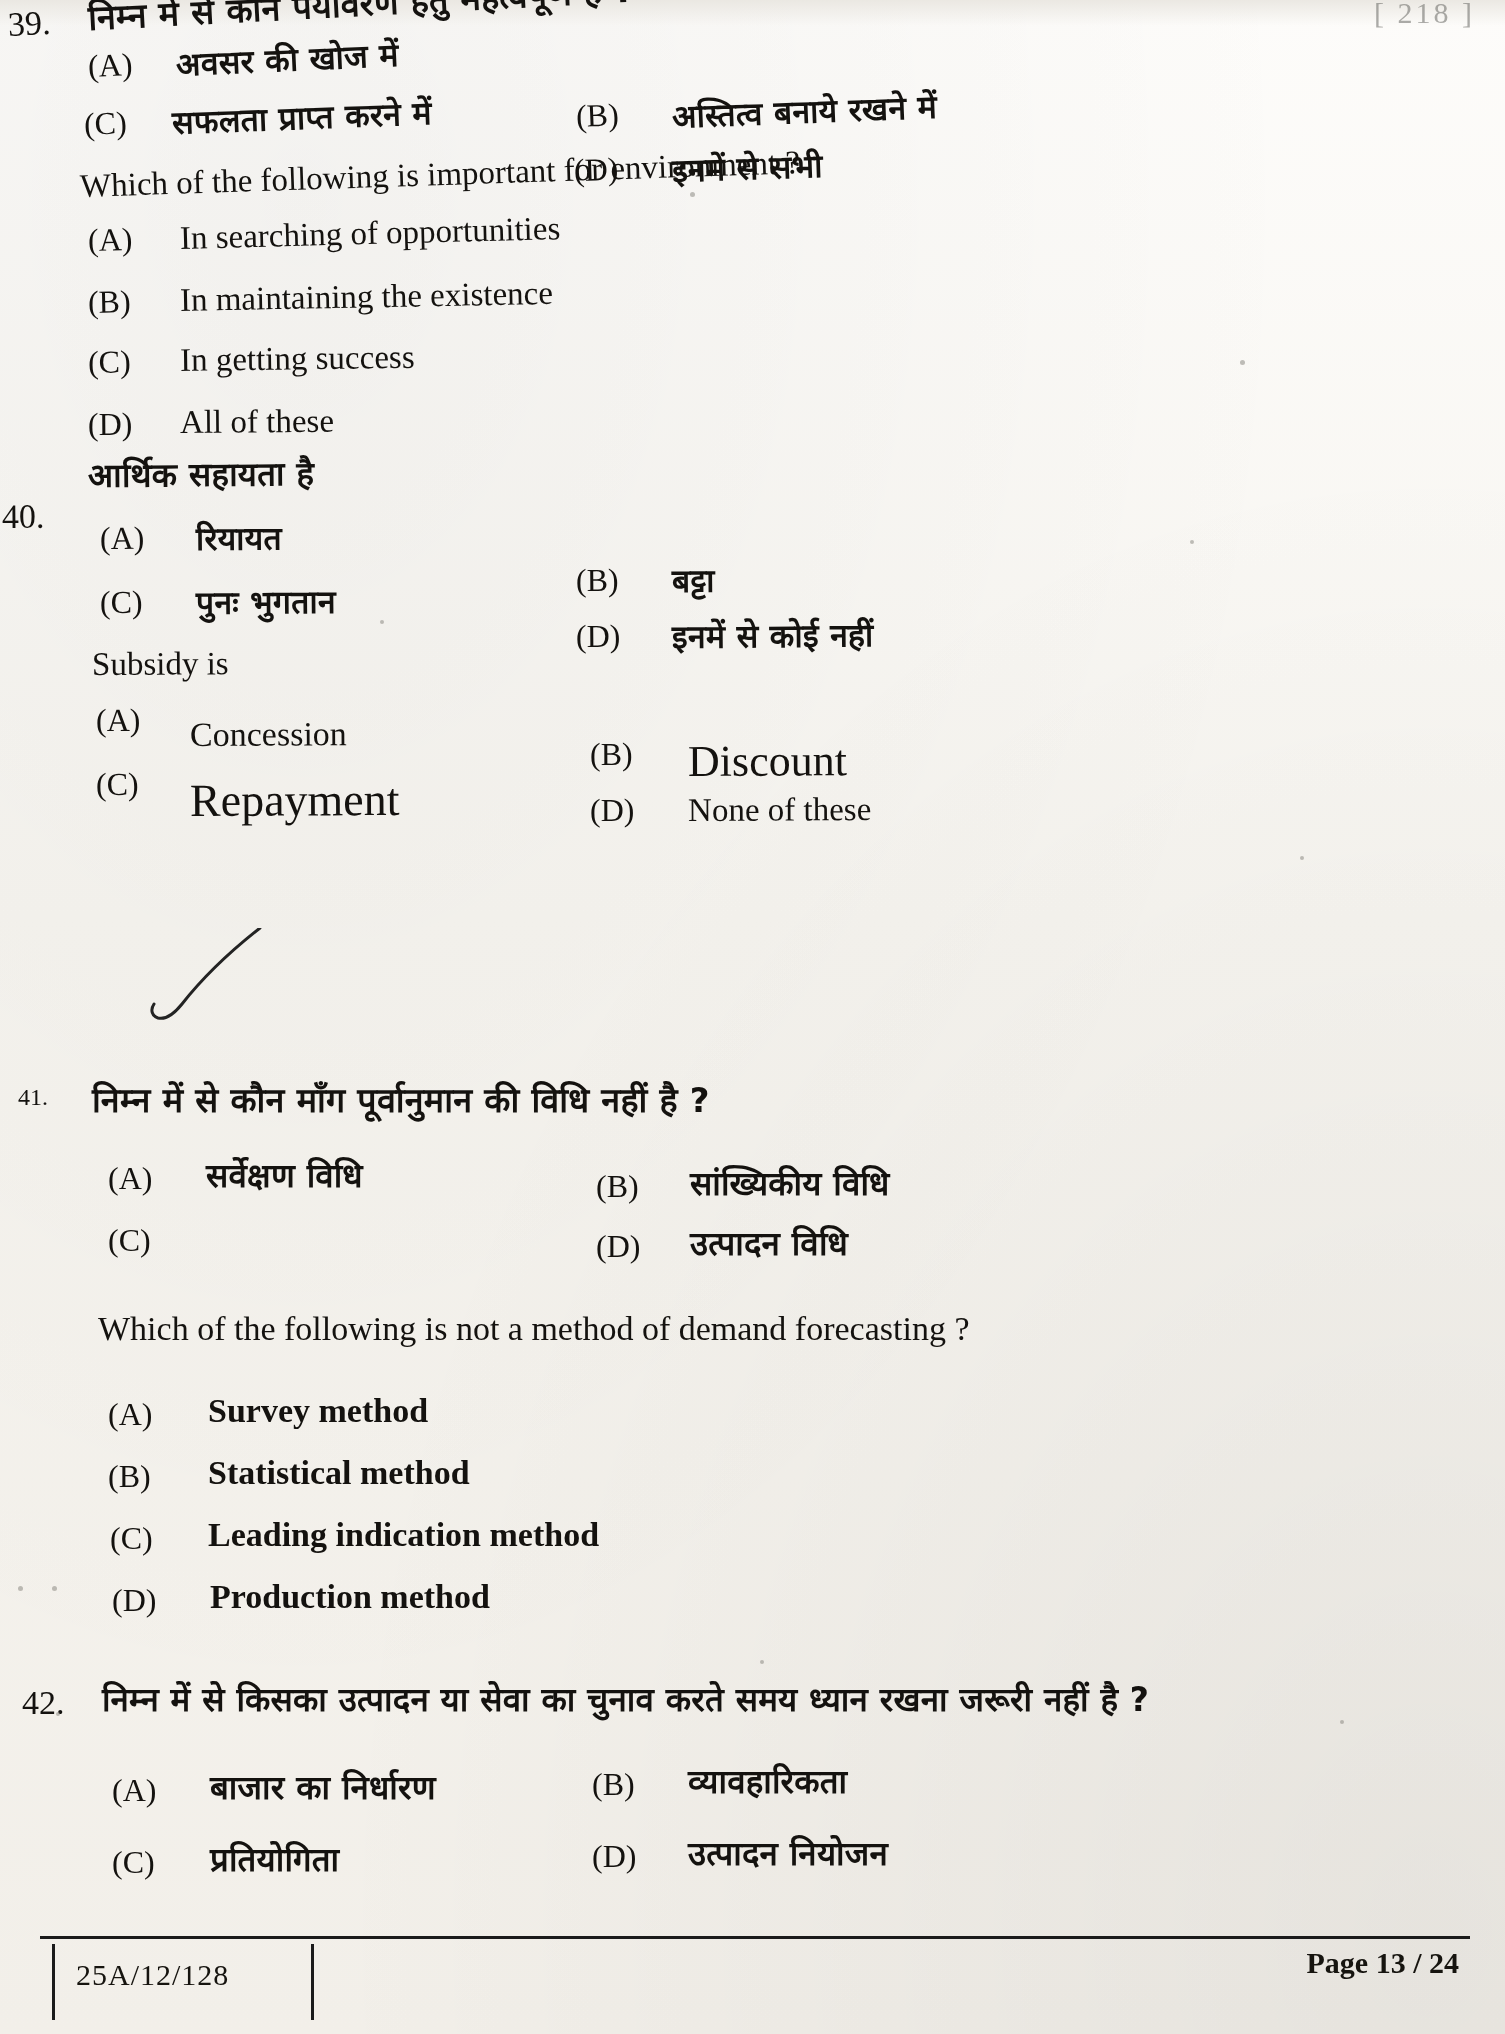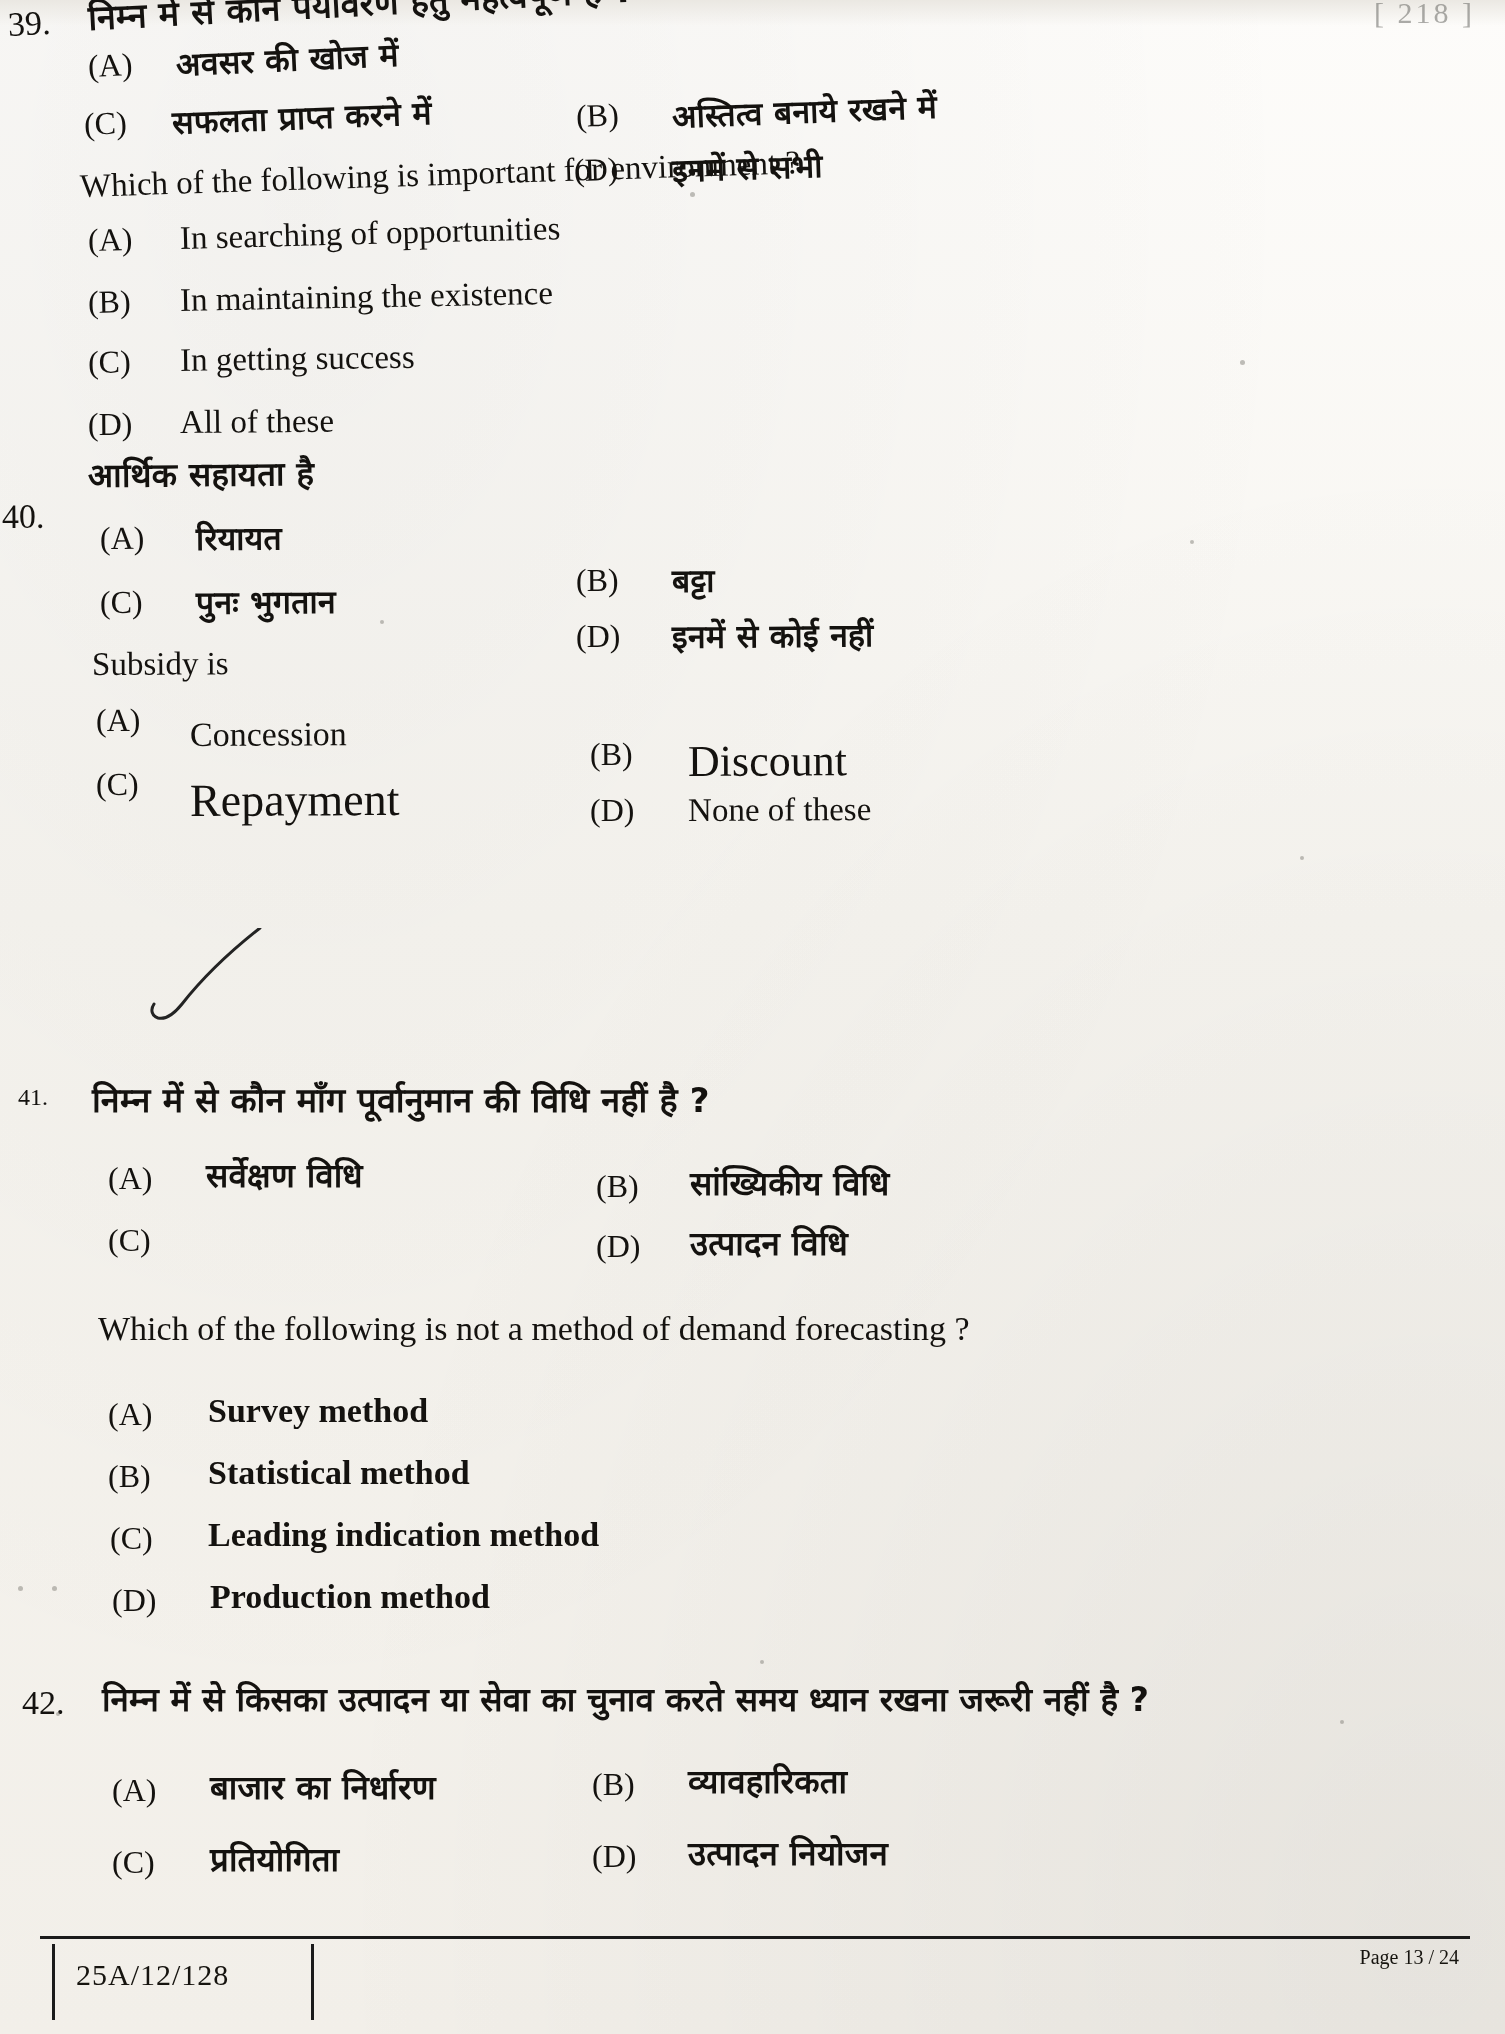--- a/index.html
+++ b/index.html
@@ -93,22 +93,23 @@
     font-family: "Liberation Serif", serif;
     font-size: 30px;
     letter-spacing: 1px;
     color: #16140f;
   }
   .footer-page {
     position: absolute;
     right: 46px;
     top: 1946px;
     font-family: "Liberation Serif", serif;
-    font-size: 20px;
+    font-size: 30px;
     color: #16140f;
+    font-weight: bold;
   }
 
   .header-bracket {
     position: absolute;
     right: 30px;
     top: -4px;
     font-family: "Liberation Serif", serif;
     font-size: 30px;
     color: #6a6a66;
     opacity: 0.55;

